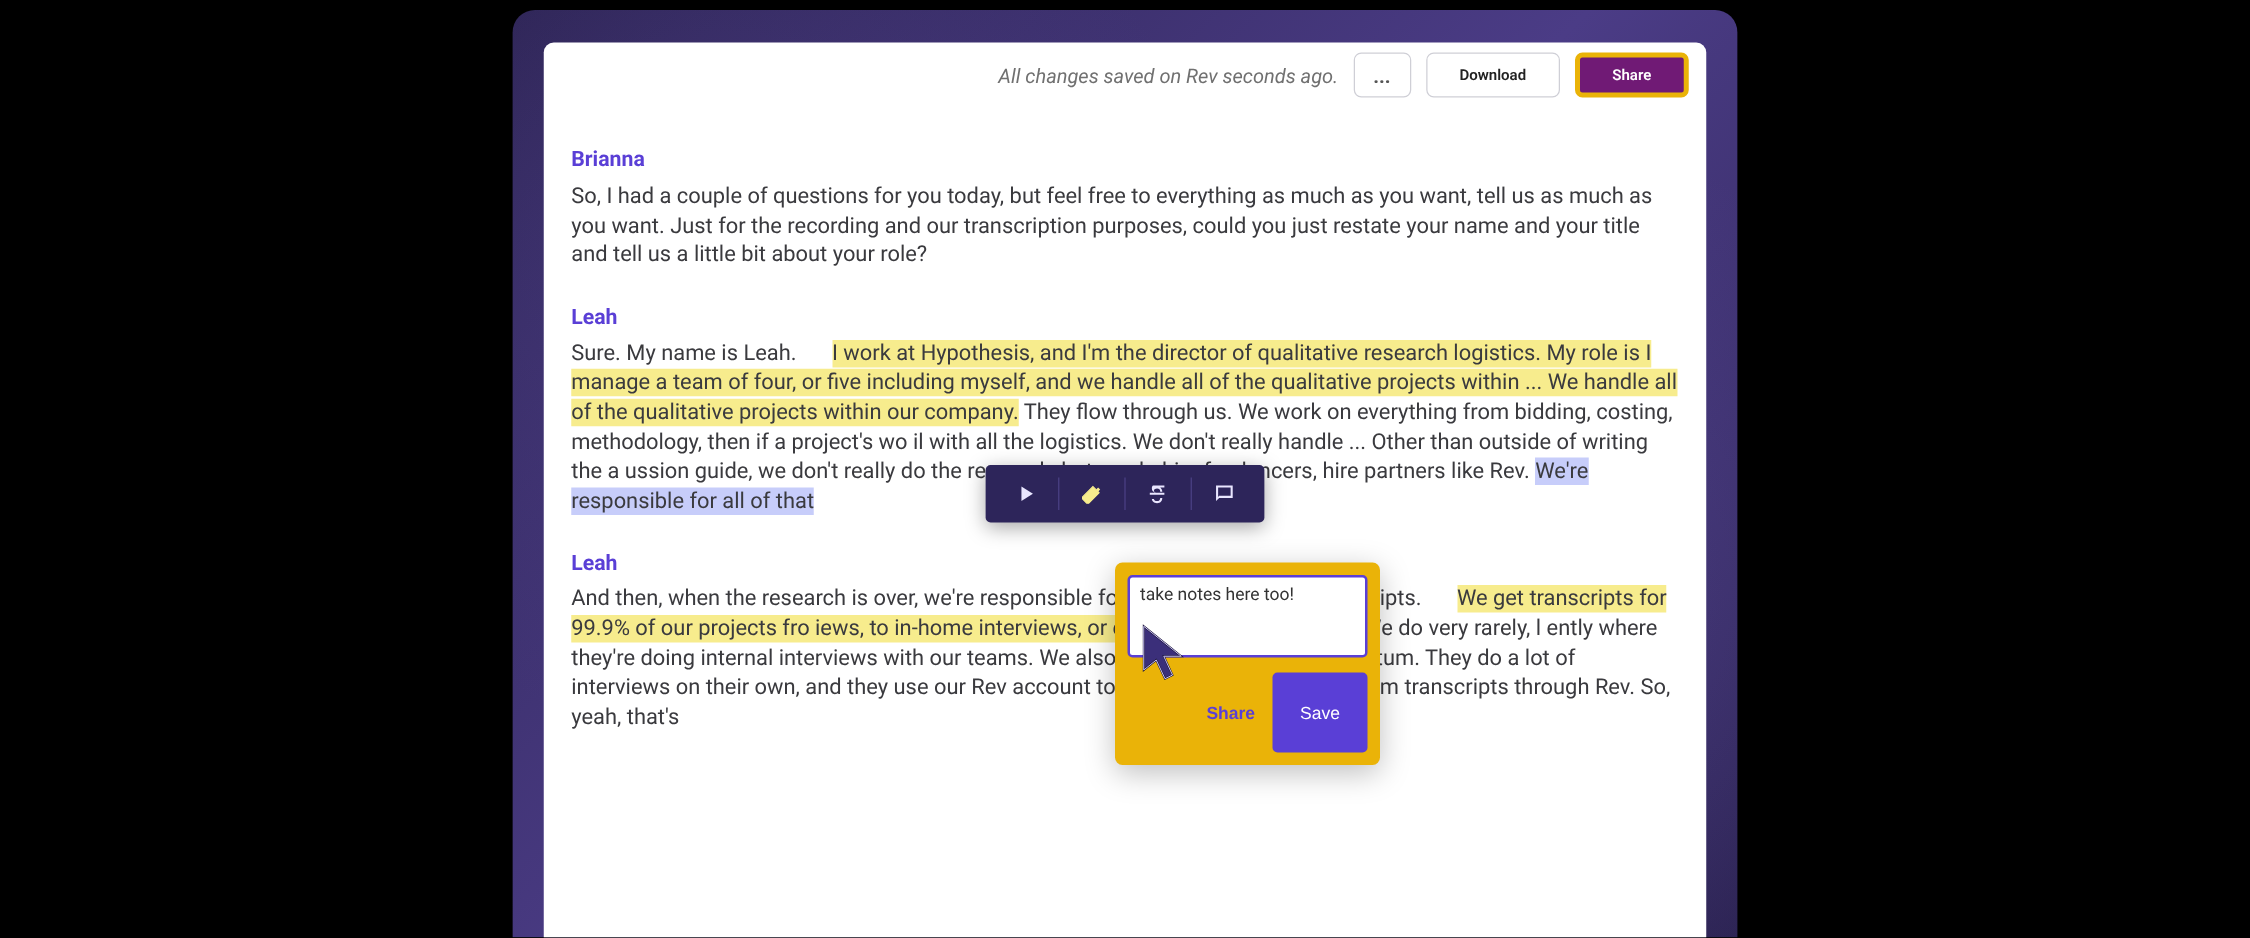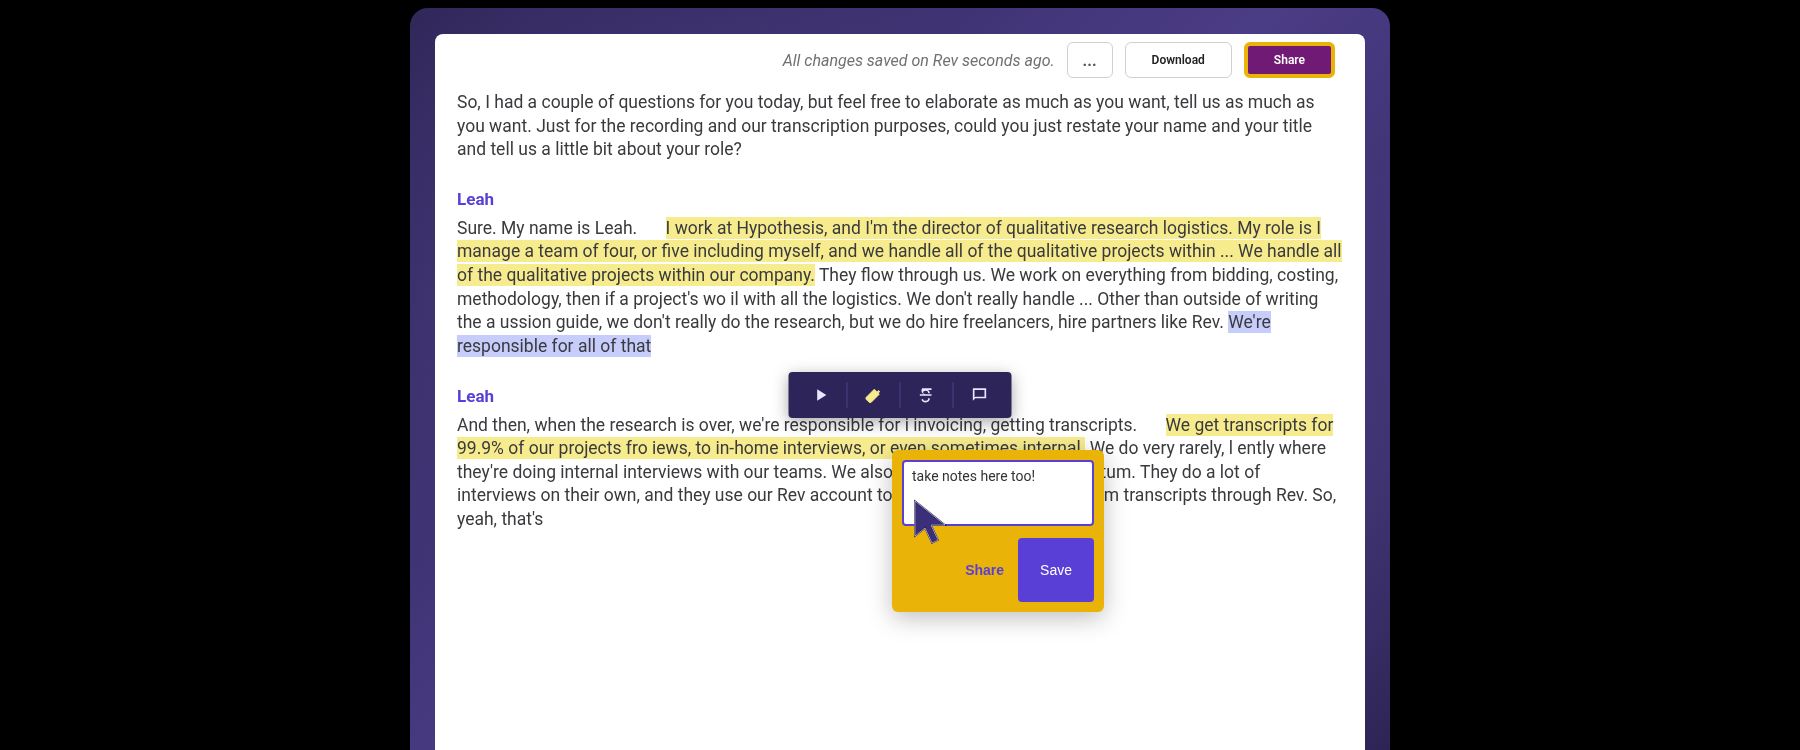--- a/index.html
+++ b/index.html
@@ -34,21 +34,21 @@
     left: 25px; right: 25px; top: 34px; bottom: 0;
     background: #fff;
     border-radius: 8px 8px 0 0;
     overflow: hidden;
     display: flex;
     flex-direction: column;
   }
   .toolbar {
     display: flex;
     align-items: center;
-    padding: 8px 30px;
+    padding: 8px 14px;
     gap: 12px;
     border-bottom: 1px solid #eee0;
   }
   .tb-spacer { flex: 1; }
   .save-status {
     color: #707070;
     font-style: italic;
     font-size: 16px;
   }
   .icon-btn {
@@ -192,21 +192,22 @@
     <div class="toolbar">
       <div class="tb-spacer"></div>
       <div class="save-status">All changes saved on Rev seconds ago.</div>
       <div class="icon-btn">...</div>
       <div class="btn btn-outline">Download</div>
       <div class="btn btn-primary">Share</div>
     </div>
 
     <div class="content">
 
-      <p>So, I had a couple of questions for you today, but feel free to elaborate as much as you want, tell us as much as you want. Just for the recording and our transcription purposes, could you just restate your name and your title and tell us a little bit about your role?</p>
+      <div class="speaker">Brianna</div>
+      <p>So, I had a couple of questions for you today, but feel free to everything as much as you want, tell us as much as you want. Just for the recording and our transcription purposes, could you just restate your name and your title and tell us a little bit about your role?</p>
 
       <div class="speaker">Leah</div>
       <p>
         <span>Sure. My name is Leah. </span><mark class="hl-y">I work at Hypothesis, and I'm the director of qualitative research logistics. My role is I manage a team of four, or five including myself, and we handle all of the qualitative projects within ... We handle all of the qualitative projects within our company.</mark><span> They flow through us. We work on everything from bidding, costing, methodology, then if a project's wo                                         il with all the logistics. We don't really handle ... Other than outside of writing the a                                           ussion guide, we don't really do the research, but we do hire freelancers, hire partners like Rev. </span><mark class="hl-b">We're responsible for all of that </mark>
       </p>
 
       <div class="speaker">Leah</div>
       <p>
         <span>And then, when the research is over, we're responsible for i                                         invoicing, getting transcripts. </span><mark class="hl-y">We get transcripts for 99.9% of our projects fro                                          iews, to in-home interviews, or even sometimes internal.</mark><span> We do very rarely, l                                           ently where they're doing internal interviews with our teams. We also have another arm, Momentum. They do a lot of interviews on their own, and they use our Rev account to ... or, they use us to get them transcripts through Rev. So, yeah, that's</span>
       </p>

